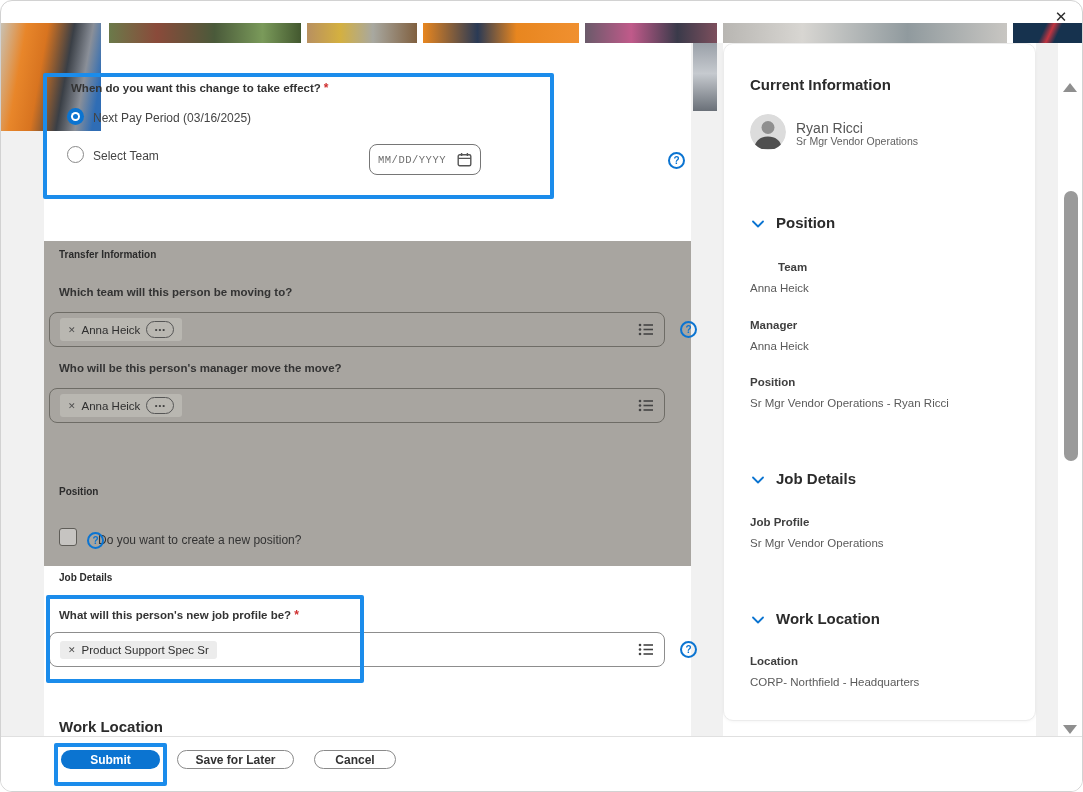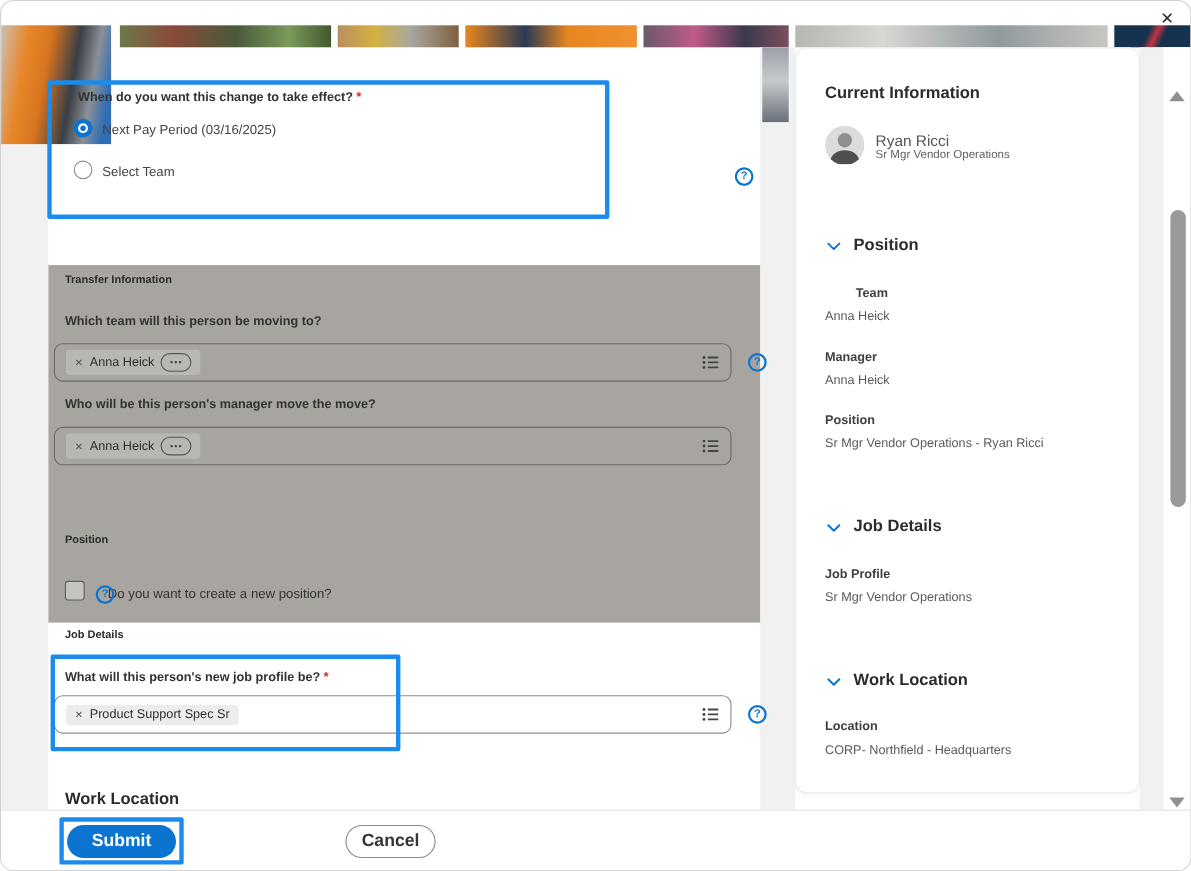--- a/index.html
+++ b/index.html
@@ -65,22 +65,22 @@
     z-index:10;cursor:pointer;background:transparent;}
   
   .checkbox{position:absolute;left:58px;top:527px;width:18px;height:18px;border:1.6px solid #5f5d58;
     border-radius:3px;box-sizing:border-box;background:rgba(255,255,255,0.35);z-index:5;cursor:pointer;}
   .cb-label{position:absolute;left:97px;top:532px;font-size:12px;color:#333;z-index:5;}
   
   .clipped-heading{position:absolute;left:58px;top:717px;height:14px;overflow:hidden;font-size:15px;
     font-weight:bold;color:#2b2b2b;z-index:5;}
   
   .footer{position:absolute;left:0;top:735px;width:1083px;height:57px;background:#fff;border-top:1px solid #e0e0e0;z-index:20;}
-  .btn{position:absolute;top:13px;height:30px;border-radius:15px;display:flex;align-items:center;
-    justify-content:center;font-size:16px;font-weight:bold;cursor:pointer;box-sizing:border-box;}
+  .btn{position:absolute;top:13px;height:19px;border-radius:15px;display:flex;align-items:center;
+    justify-content:center;font-size:12px;font-weight:bold;cursor:pointer;box-sizing:border-box;}
   .btn-primary{left:60px;width:99px;background:#0b74d1;color:#fff;}
   .btn-secondary{background:#fff;border:1.4px solid #8a8a8a;color:#333;}
   .btn-save{left:176px;width:117px;}
   .btn-cancel{left:313px;width:82px;}
   .ann-footer{position:absolute;left:53px;top:6px;width:113px;height:43px;border:4px solid #1b8ceb;
     border-radius:2px;box-sizing:border-box;pointer-events:none;}
   
   .sb-heading{position:absolute;left:26px;top:32px;font-size:15px;font-weight:bold;color:#2b2b2b;}
   .avatar{position:absolute;left:26px;top:70px;width:36px;height:36px;border-radius:50%;overflow:hidden;}
   .sb-name{position:absolute;left:72px;top:76px;font-size:14px;color:#555;}
@@ -124,20 +124,31 @@
     <span>When do you want this change to take effect?</span><span class="req">*</span>
   </div>
   <div class="radio sel" style="left:66px;top:107px;">
     <div class="w">
         <div class="d"></div>
       </div>
   </div>
   <div class="opt-label" style="left:92px;top:110px;">Next Pay Period (03/16/2025)</div>
   <div class="radio unsel" style="left:66px;top:145px;"></div>
   <div class="opt-label" style="left:92px;top:148px;">Select Team</div>
+  <div class="date-input">
+    <span class="date-ph">MM/DD/YYYY</span>
+    <span>
+      <svg width="15" height="15" viewBox="0 0 15 15">
+        <rect x="1.2" y="2.8" width="12.6" height="11" rx="1.5" fill="none" stroke="#555" stroke-width="1.4"></rect>
+        <line x1="1.2" y1="6.4" x2="13.8" y2="6.4" stroke="#555" stroke-width="1.4"></line>
+        <line x1="4.6" y1="1" x2="4.6" y2="4" stroke="#555" stroke-width="1.4"></line>
+        <line x1="10.4" y1="1" x2="10.4" y2="4" stroke="#555" stroke-width="1.4"></line>
+      </svg>
+    </span>
+  </div>
   <div class="help" style="left:667px;top:151px;background:#fff;">?</div>
 
   <div class="gray-section"></div>
   <div class="h-section" style="left:58px;top:248px;">Transfer Information</div>
 
   <div class="q-label" style="left:58px;top:285px;">Which team will this person be moving to?</div>
   <div class="sel-field on-gray" style="top:311px;">
     <span class="pill on-gray">
       <span class="pill-x">✕</span>
       <span>Anna Heick</span>
@@ -250,18 +261,19 @@
   </div>
 
   <div class="sb-track"></div>
   <div class="tri-up"></div>
   <div class="sb-thumb"></div>
   <div class="tri-down"></div>
 
   <div class="footer">
     <div class="ann-footer"></div>
     <div class="btn btn-primary">Submit</div>
+    <div class="btn btn-secondary btn-save">Save for Later</div>
     <div class="btn btn-secondary btn-cancel">Cancel</div>
   </div>
 
   <div class="close-btn">✕</div>
 
 </div>
 
 </body></html>

